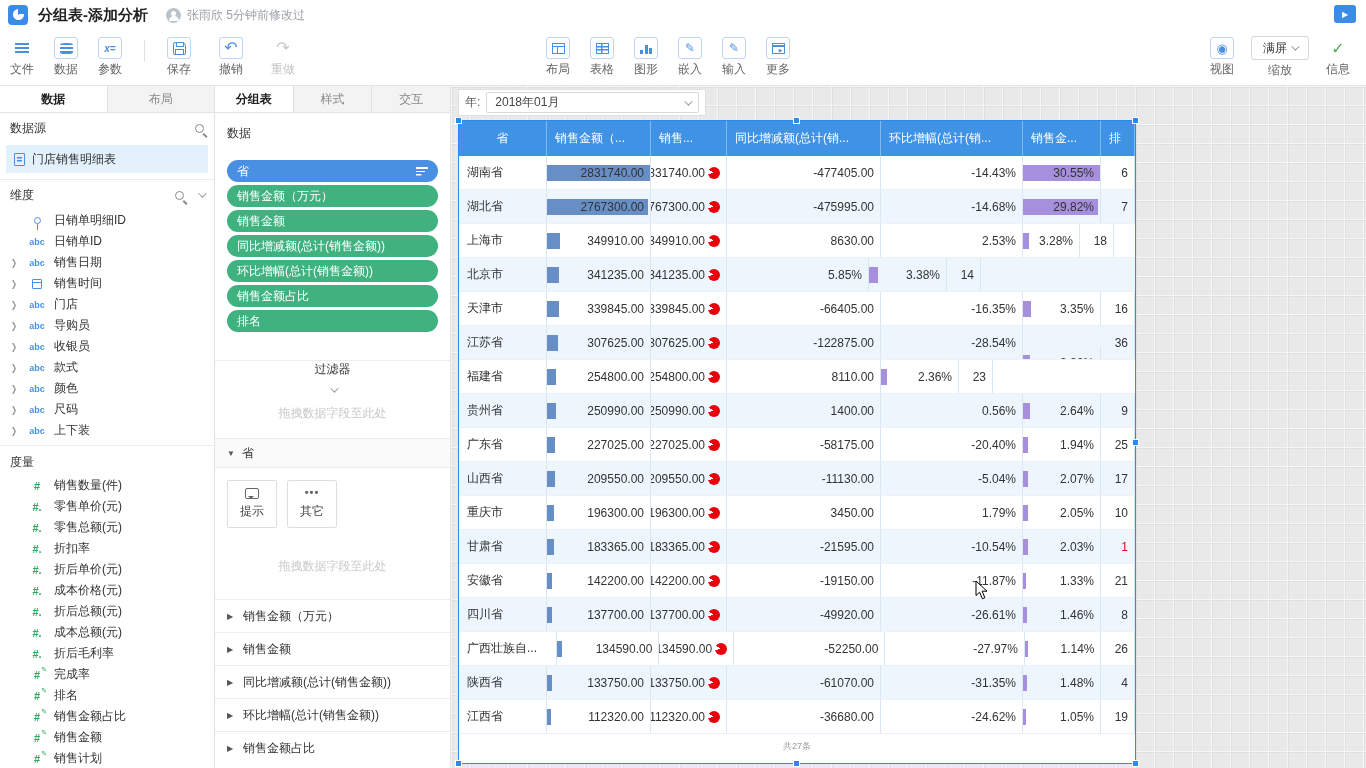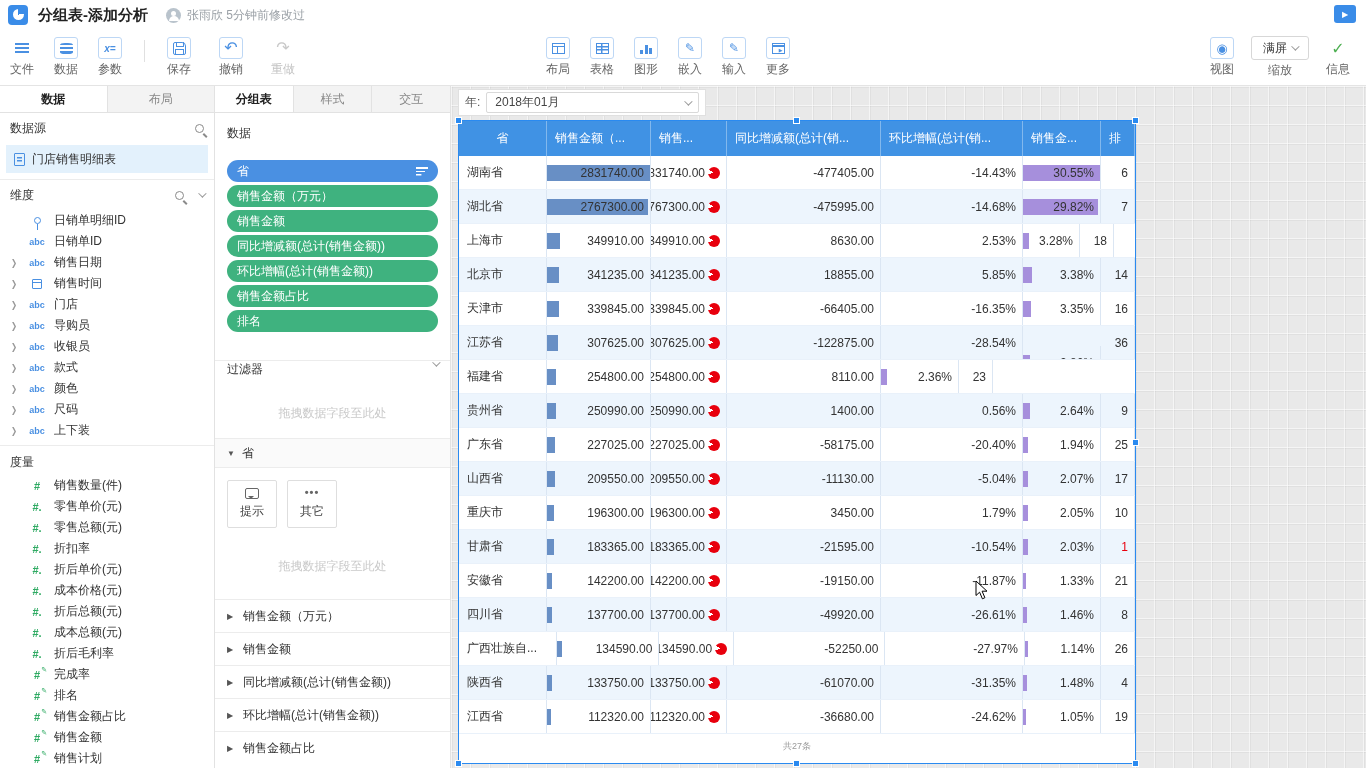--- a/index.html
+++ b/index.html
@@ -89,21 +89,21 @@
   .sec-label { padding:8px 10px 4px; color:#333; }
 
   
   .mp-label { padding:12px 12px 4px; color:#333; }
   .pill { margin:3px 12px 0; height:22px; border-radius:11px; color:#fff; display:flex; align-items:center; padding:0 10px; font-size:12px; white-space:nowrap; overflow:hidden; }
   .pill.dim { background:#4a90e2; }
   .pill.measure { background:#3fb27f; }
   .sort-bars { margin-left:auto; width:12px; height:9px; position:relative; }
   .sort-bars::before { content:""; position:absolute; inset:0;
      background:linear-gradient(#fff 0 1.6px,transparent 1.6px 3.6px,#fff 3.6px 5.2px,transparent 5.2px 7.2px,#fff 7.2px 8.8px) 0 0/100% 100%; clip-path:polygon(0 0,100% 0,100% 30%,75% 30%,75% 62%,45% 62%,45% 100%,0 100%); }
-  .mp-sec { display:flex; align-items:flex-start; padding:0 12px; height:32px; color:#333; }
+  .mp-sec { display:flex; align-items:center; padding:0 12px; height:32px; color:#333;flex-direction:column; }
   .drop-hint { text-align:center; color:#c9c9c9; padding:12px 0 16px; }
   .field-sec { height:30px; background:#fafafa; border-top:1px solid #ececec; border-bottom:1px solid #ececec; display:flex; align-items:center; padding:0 12px; gap:7px; }
   .tri-down { font-size:8px; color:#555; }
   .tri-right { font-size:8px; color:#555; width:10px; }
   .tool-btns { display:flex; gap:10px; padding:12px 12px 4px; }
   .tool-btn { width:50px; height:48px; border:1px solid #dedede; border-radius:2px; display:flex; flex-direction:column; align-items:center; justify-content:center; gap:4px; color:#444; background:#fff; }
   .bubble { width:14px; height:11px; border:1.5px solid #666; border-radius:2px; position:relative; }
   .bubble::after { content:""; position:absolute; left:2px; bottom:-4px; border:3px solid transparent; border-top-color:#666; }
   .dots3 { color:#666; font-weight:bold; letter-spacing:1px; font-size:11px; height:11px; line-height:8px; }
   .collapse-row { height:33px; border-top:1px solid #ececec; display:flex; align-items:center; padding:0 12px; gap:6px; color:#333; }
@@ -609,23 +609,20 @@
                 <span class="truncate">北京市</span>
               </div>
               <div class="g-cell" style="width: 104px;">
                 <span class="bar blue" style="width: 12.1%;"></span>
                 <span class="overval">341235.00</span>
               </div>
               <div class="g-cell right" style="width: 76px;">
                 <span>341235.00</span>
                 <span class="pie-red"></span>
               </div>
-              <div class="g-cell right" style="width: 154px;">
-                <span>18855.00</span>
-              </div>
               <div class="g-cell right" style="width: 142px;">
                 <span>5.85%</span>
               </div>
               <div class="g-cell" style="width: 78px;">
                 <span class="bar purple" style="width: 11.1%;"></span>
                 <span class="overval">3.38%</span>
               </div>
               <div class="g-cell right" style="width: 34px;">
                 <span>14</span>
               </div>

